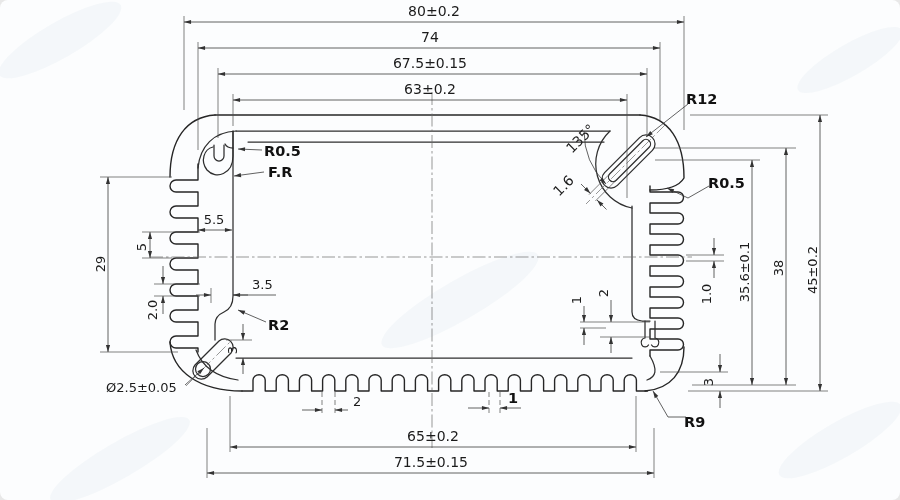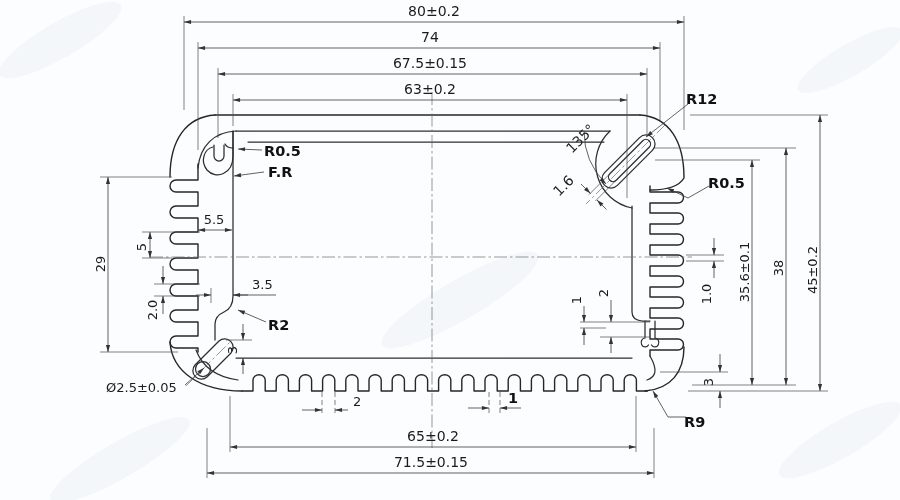--- a/index.html
+++ b/index.html
@@ -1,17 +1,17 @@
 <!DOCTYPE html>
 <html><head>
 <meta charset="utf-8">
 <style>
   html,body{margin:0;padding:0;background:#e8e8e8;}
   .sheet{position:relative;width:900px;height:500px;background:#fcfdfe;overflow:hidden;
-         font-family:"DejaVu Sans", sans-serif;}
+         font-family:"DejaVu Sans", sans-serif;border-radius:8px;}
   svg{position:absolute;left:0;top:0;}
   .out{stroke:#262626;stroke-width:1.4;fill:none;stroke-linecap:round;stroke-linejoin:round;}
   .inn{stroke:#2e2e2e;stroke-width:1.25;fill:none;stroke-linecap:round;stroke-linejoin:round;}
   .dim{stroke:#3a3a3a;stroke-width:0.8;fill:none;}
   .ext{stroke:#4a4a4a;stroke-width:0.7;fill:none;}
   .extd{stroke:#4a4a4a;stroke-width:0.7;fill:none;stroke-dasharray:5 3;}
   .cl{stroke:#6a6a6a;stroke-width:0.7;fill:none;stroke-dasharray:13 3 2.5 3;}
   .t{font-size:14px;fill:#1b1b1b;}
   .ts{font-size:13px;fill:#1b1b1b;}
   .tb{font-size:14.5px;font-weight:bold;fill:#111;}

